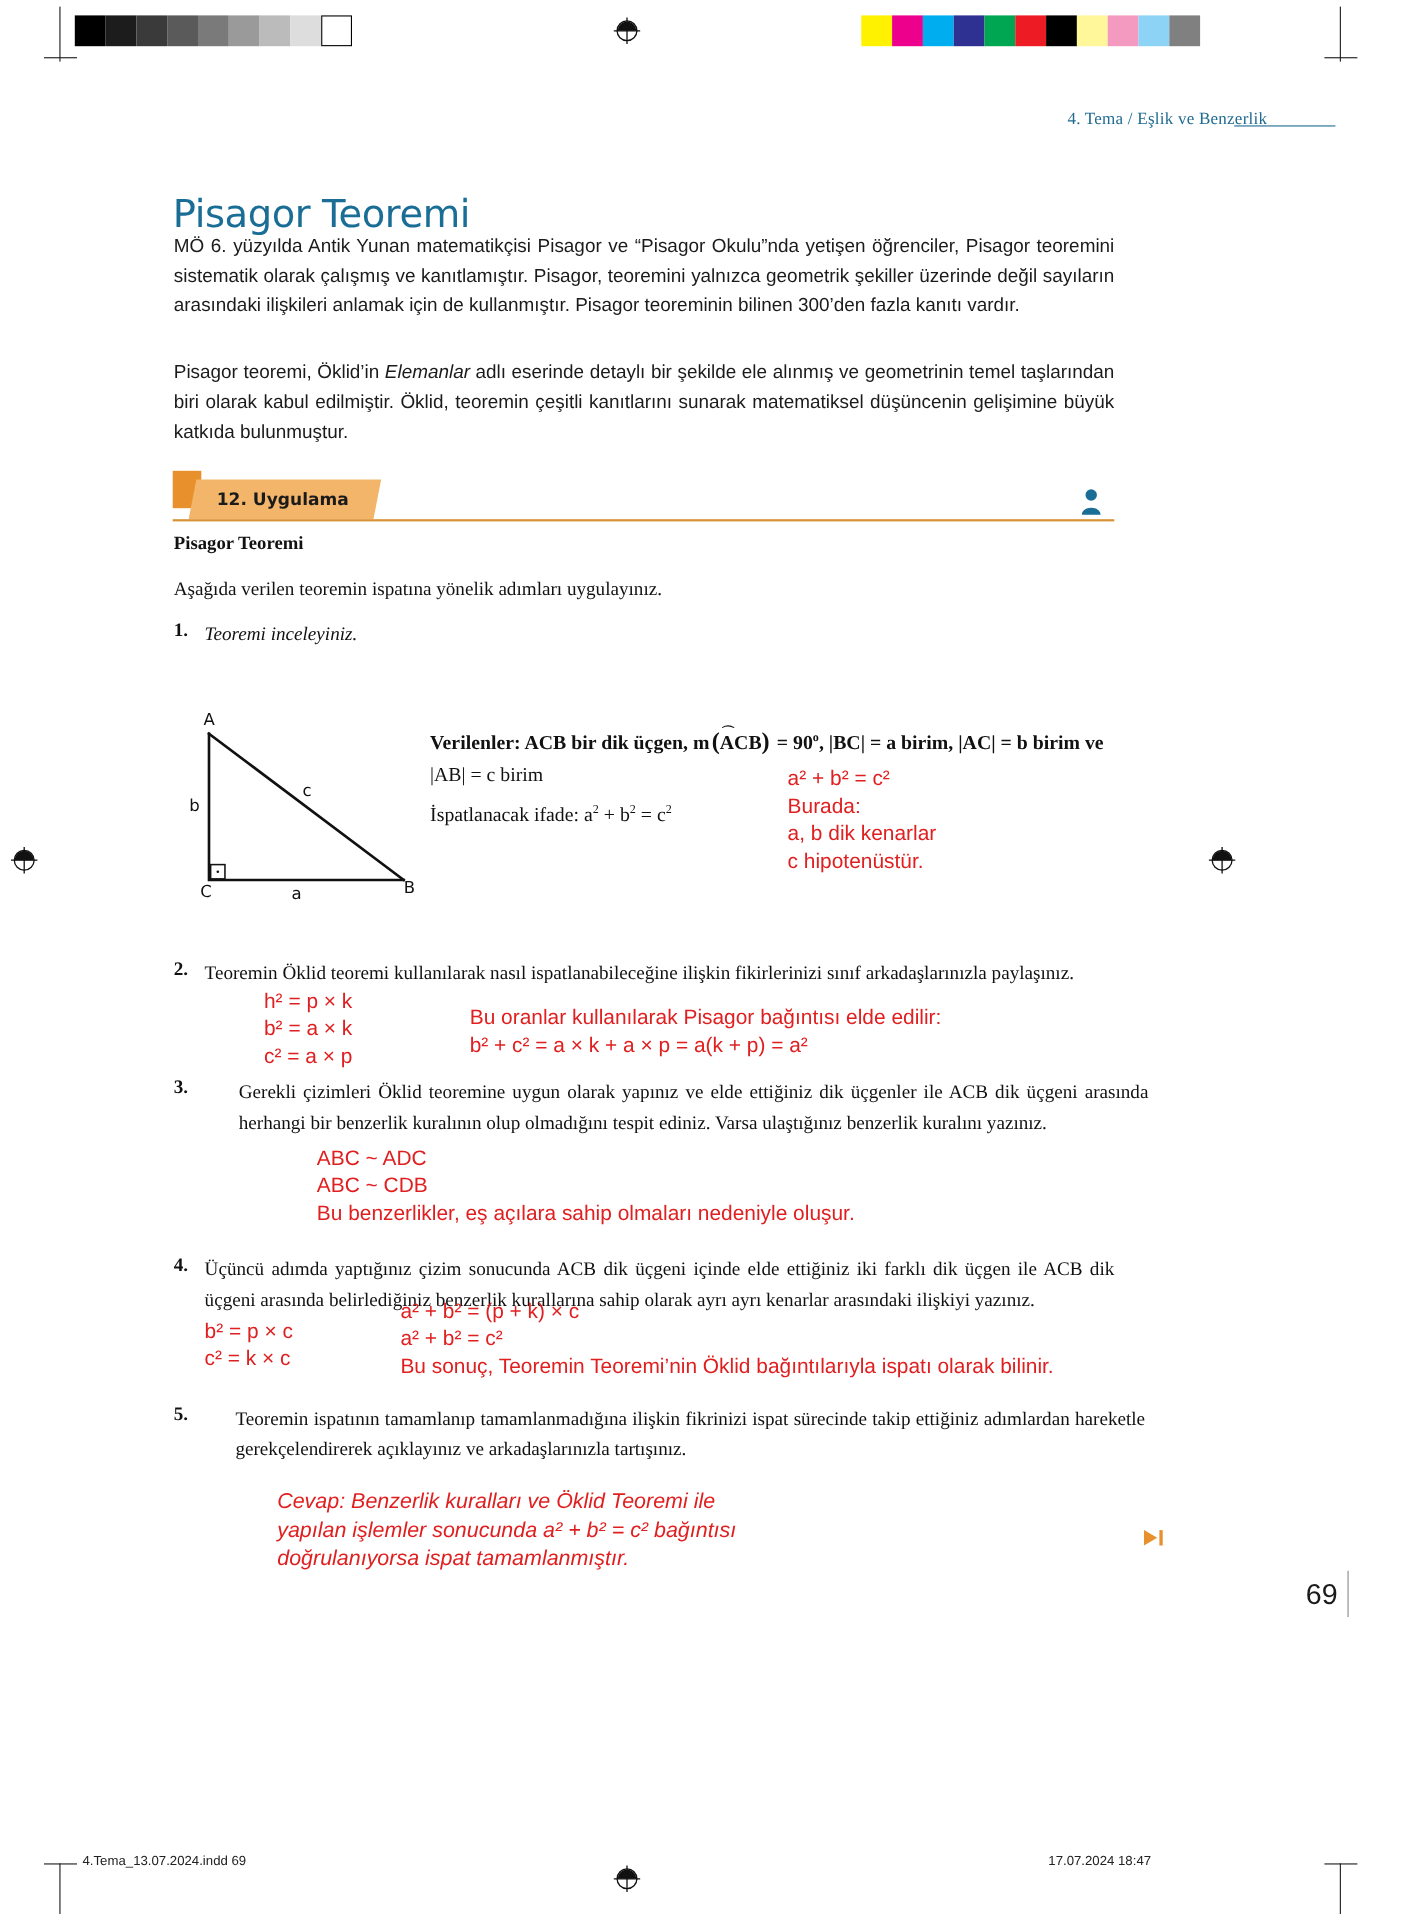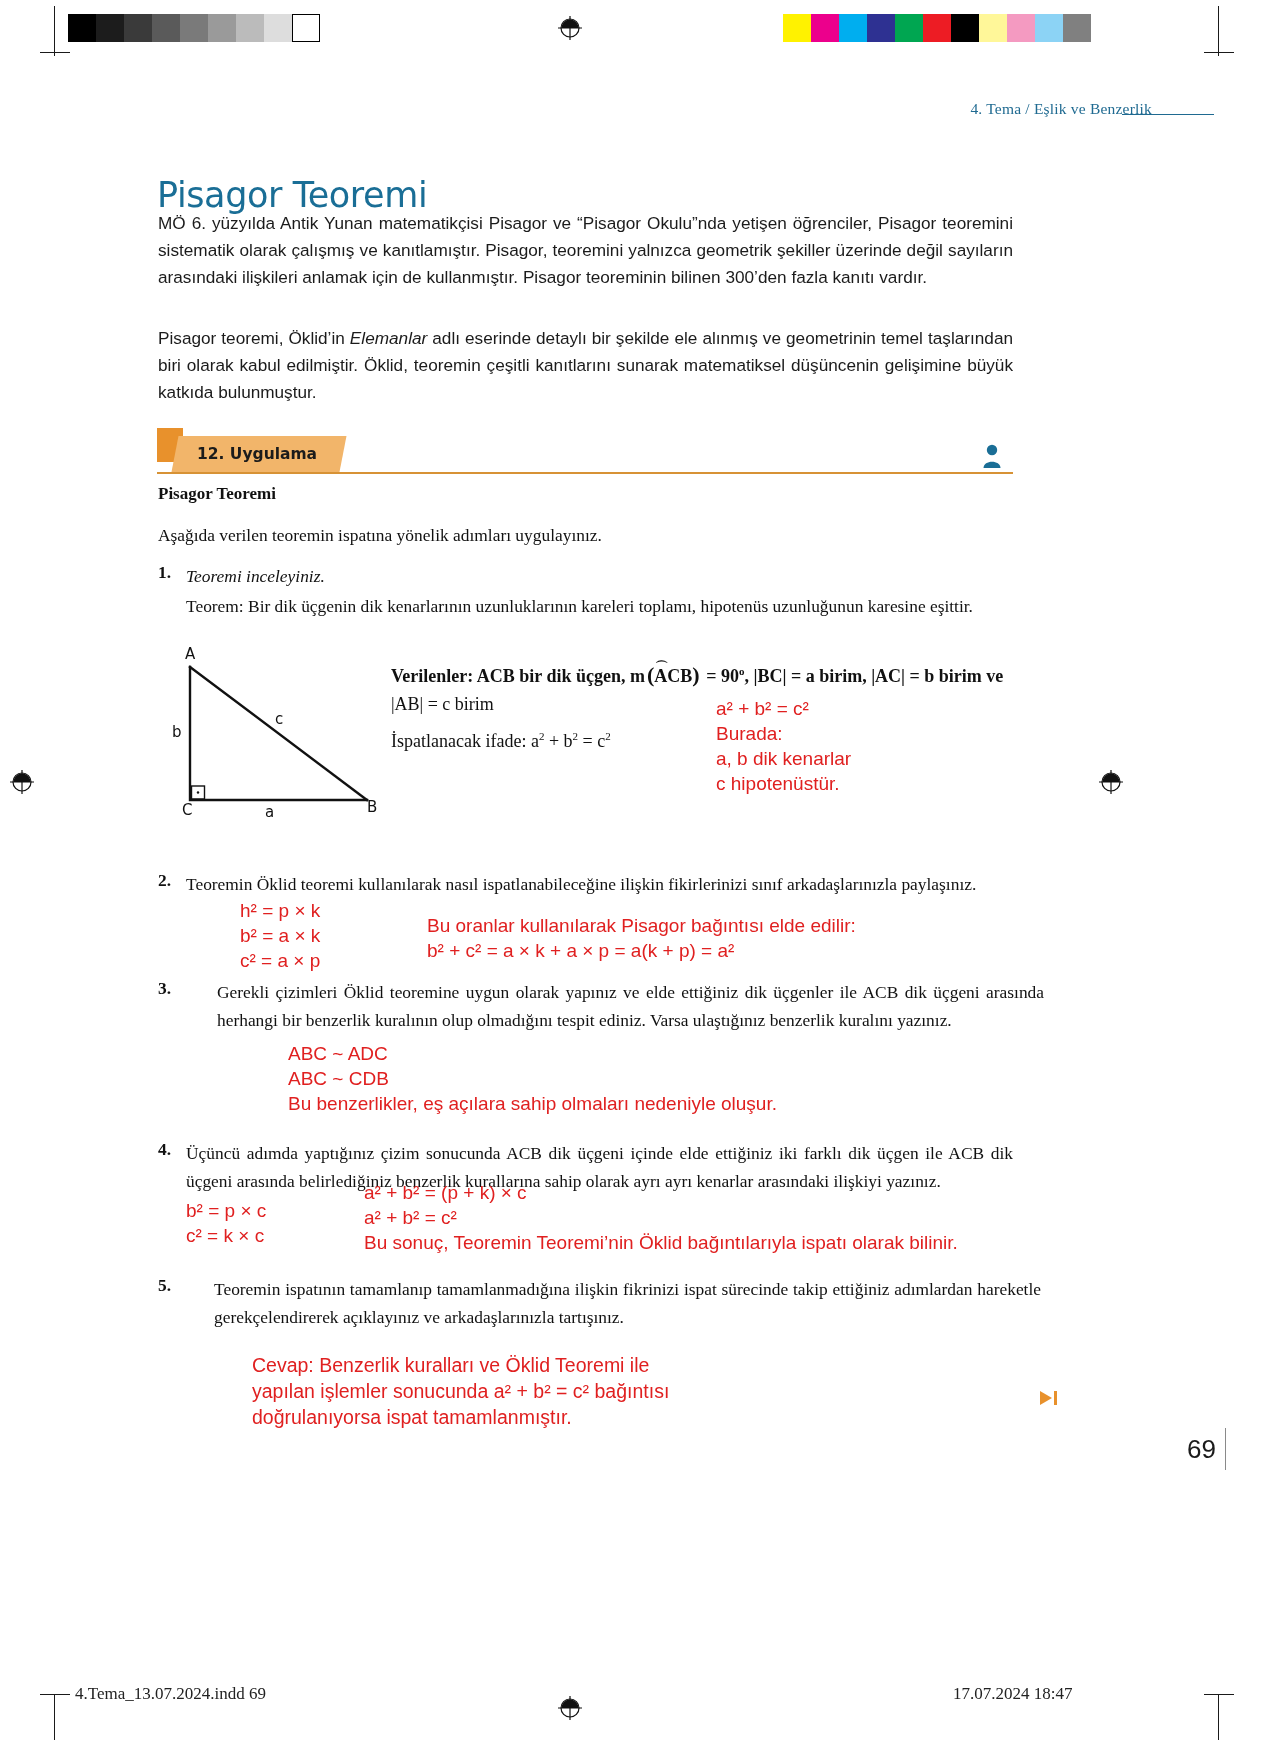--- a/index.html
+++ b/index.html
@@ -124,21 +124,21 @@
 
   
   .ans {
     position: absolute;
     font-family: "Liberation Sans", sans-serif;
     font-size: 19px;
     line-height: 25px;
     color: #e02020;
     white-space: pre-line;
   }
-  .ans.big { font-size: 19.5px; line-height: 26px; }
+  .ans.big { font-size: 19.5px; line-height: 26px; font-style: italic; }
 
   
   .figure { position: absolute; left: 160px; top: 645px; width: 240px; height: 175px; }
   .fig-label {
     position: absolute;
     font-family: "DejaVu Sans", sans-serif;
     font-size: 15px;
     color: #111;
   }
 
@@ -162,22 +162,22 @@
   .page-num-rule {
     position: absolute;
     right: 48px; top: 1428px;
     width: 1px; height: 42px; background: #8a8a8a;
   }
   .next-arrow { position: absolute; right: 213px; top: 1390px; }
 
   .footer-text {
     position: absolute;
     top: 1684px;
-    font-family: Liberation Serif, serif;
-    font-size: 17px;
+    font-family: Liberation Sans, sans-serif;
+    font-size: 12px;
     color: #222;
     white-space: nowrap;
   }
 </style>
 </head>
 <body>
 
 <div class="crop-corner" style="left:40px;top:6px;width:30px;height:50px;">
   <div class="v" style="left:14px;top:0;height:50px;"></div>
   <div class="h" style="left:0;top:46px;width:30px;"></div>
@@ -276,21 +276,20 @@
       </svg>
     </div>
   </div>
 
   <div class="subhead" style="top:484px;">Pisagor Teoremi</div>
 
   <div class="body-serif" style="left:158px;top:521px;width:855px;">Aşağıda verilen teoremin ispatına yönelik adımları uygulayınız.</div>
 
   <div class="num" style="left:158px;top:562px;">1.</div>
   <div class="body-serif" style="left:186px;top:562px;width:820px;font-style:italic;">Teoremi inceleyiniz.</div>
-  <div class="body-serif" style="left:186px;top:592px;width:827px;">Teorem: Bir dik üçgenin dik kenarlarının uzunluklarının kareleri toplamı, hipotenüs uzunluğunun karesine eşittir.</div>
 
   <div class="figure">
     <svg width="240" height="175" viewBox="0 0 240 175">
       <path d="M30 22 L30 155 L207 155" fill="none" stroke="#111" stroke-width="2.4" stroke-linecap="square"></path>
       <path d="M30 22 L207 155" fill="none" stroke="#111" stroke-width="2.4" stroke-linecap="square"></path>
       <rect x="31.5" y="141" width="13" height="13" fill="none" stroke="#111" stroke-width="1.4"></rect>
       <circle cx="38" cy="147.5" r="1.2" fill="#111"></circle>
     </svg>
     <div class="fig-label" style="left:25px;top:0px;">A</div>
     <div class="fig-label" style="left:12px;top:78px;">b</div>

